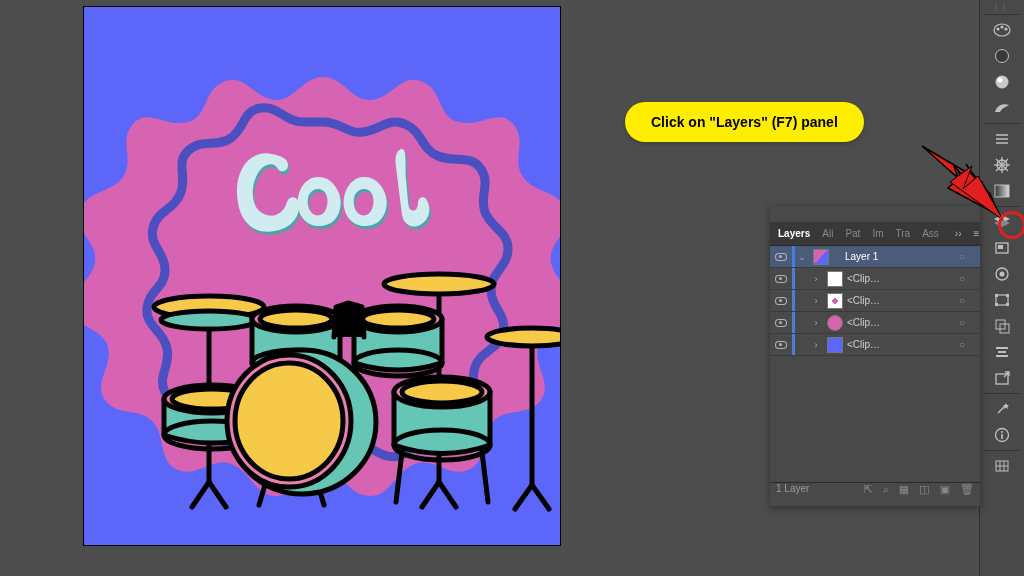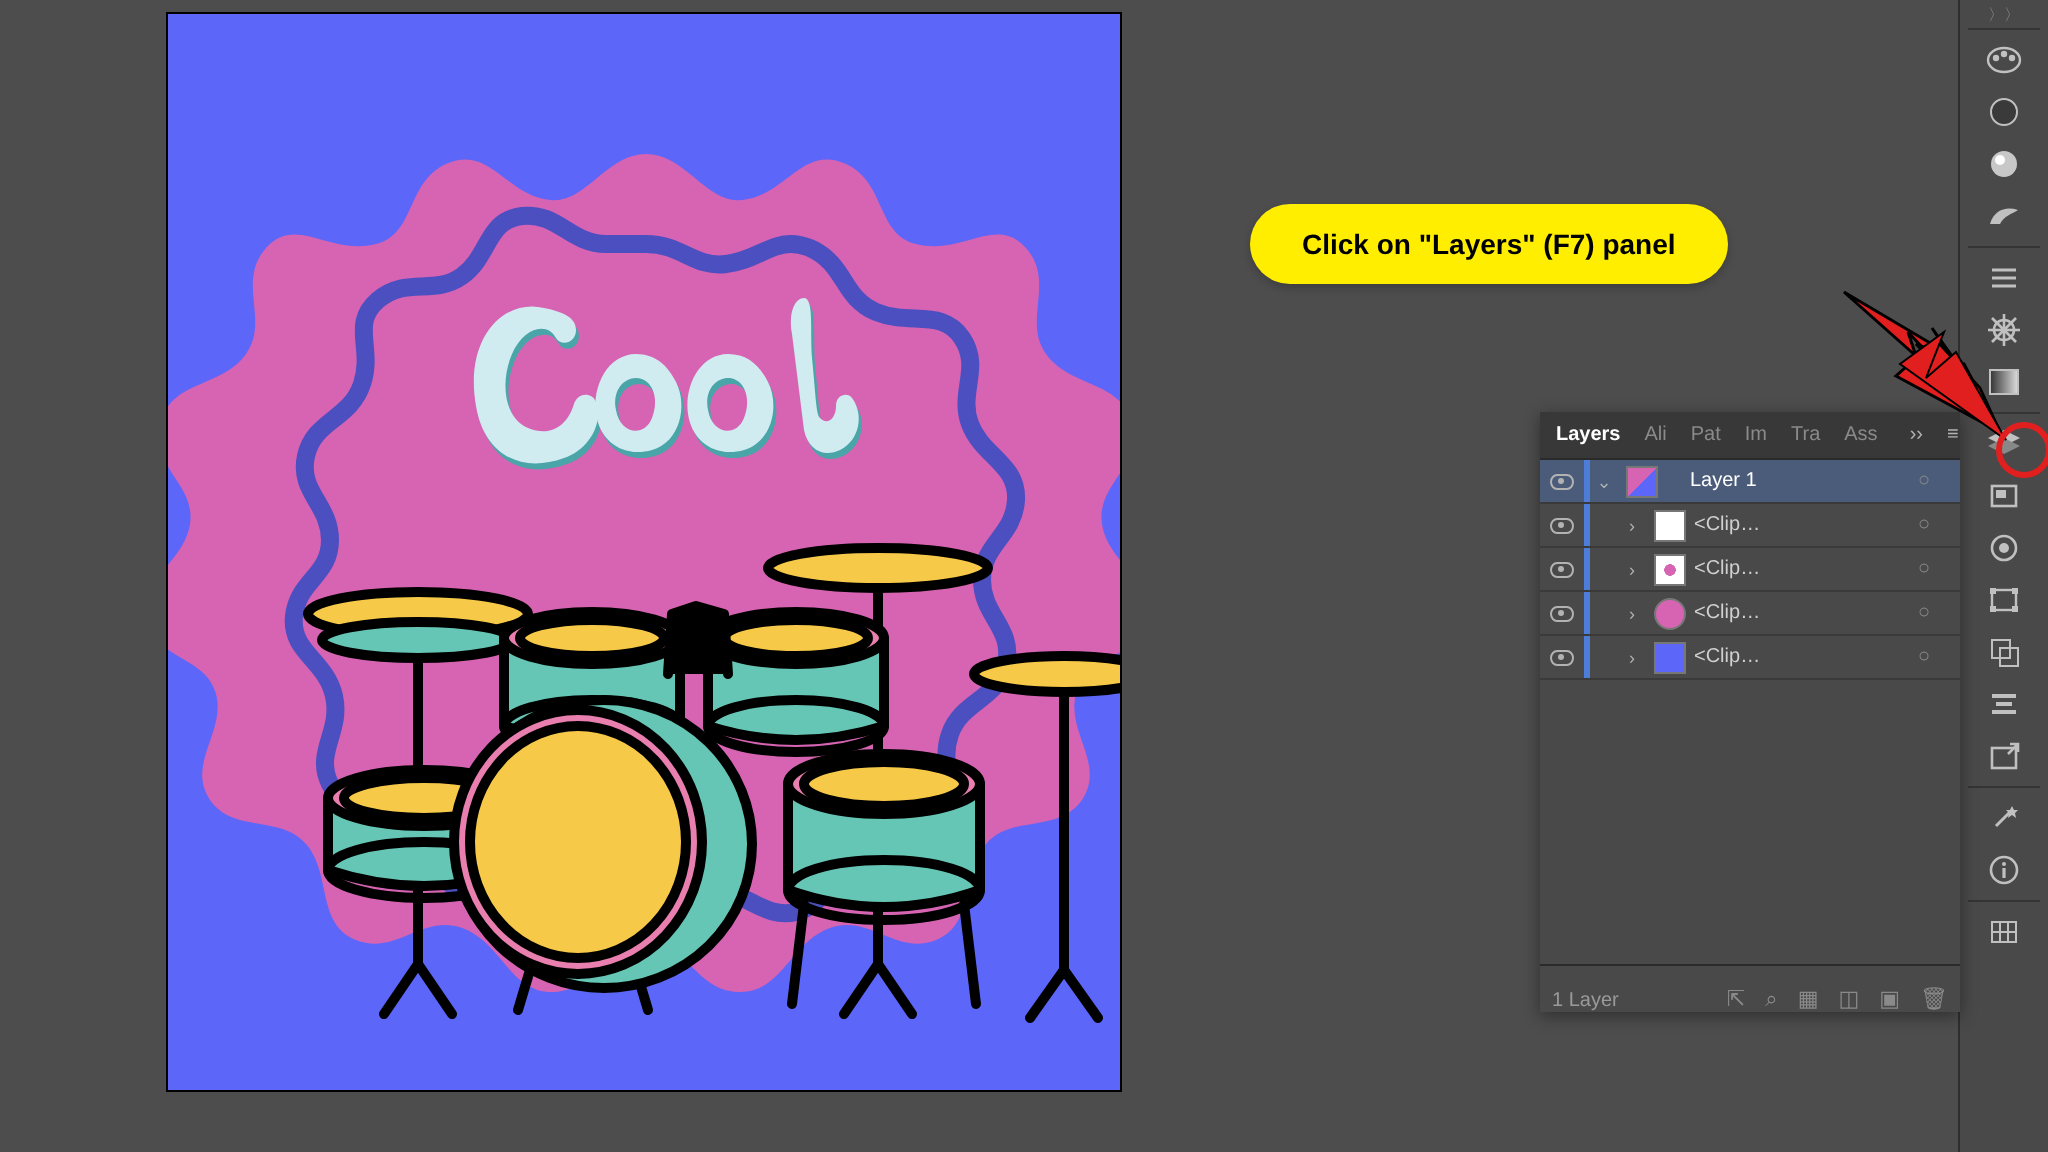--- a/index.html
+++ b/index.html
@@ -6,38 +6,38 @@
     body { width:1024px; height:576px; background:#4d4d4d; font-family:Arial,Helvetica,sans-serif; overflow:hidden; position:relative; color:#b2b2b2; font-size:11px; }
     .canvas-area { position:absolute; top:0; left:0; right:45px; bottom:0; }
     .artboard { position:absolute; left:83px; top:6px; width:478px; height:540px; background:#5c66f9; border:1px solid #000; overflow:hidden; }
     .artboard svg { position:absolute; top:0; left:0; }
     
     .tooltip { position:absolute; left:625px; top:102px; background:#ffee00; border-radius:22px; padding:12px 26px; color:#000; font-weight:bold; font-size:14px; box-shadow:0 2px 4px rgba(0,0,0,.2); z-index:5; }
     
     .red-arrow { position:absolute; left:878px; top:144px; z-index:6; }
     
     .panel { position:absolute; left:770px; top:206px; width:210px; height:300px; background:#494949; box-shadow:0 2px 8px rgba(0,0,0,.4); z-index:4; display:flex; flex-direction:column; }
-    .panel-tabs { display:flex; align-items:center; height:24px; background:#383838; border-bottom:1px solid #2a2a2a; padding-left:4px; gap:4px; font-size:10px; }
+    .panel-tabs { display:flex; align-items:center; height:24px; background:#383838; border-bottom:1px solid #2a2a2a; padding-left:4px; gap:4px; font-size:10px;margin-top:16px; }
     .panel-tabs .tab { color:#8a8a8a; padding:0 4px; cursor:default; }
     .panel-tabs .tab.active { color:#fff; font-weight:bold; }
     .panel-tabs .spacer { flex:1; }
     .panel-tabs .chev, .panel-tabs .menu { color:#b2b2b2; padding:0 4px; }
     .panel-body { flex:1; background:#494949; overflow:hidden; }
     .layer-row { display:flex; align-items:center; height:22px; border-bottom:1px solid #3a3a3a; }
     .layer-row .vis { width:22px; display:flex; align-items:center; justify-content:center; color:#b2b2b2; }
     .layer-row .indent { display:inline-block; }
     .layer-row .disc { width:14px; text-align:center; color:#b2b2b2; font-size:9px; }
     .layer-row .thumb { width:16px; height:16px; margin:0 4px; border:1px solid #777; display:inline-block; }
     .layer-row .lname { flex:1; color:#d0d0d0; font-size:10px; white-space:nowrap; overflow:hidden; text-overflow:ellipsis; }
     .layer-row .target { width:16px; text-align:center; color:#888; font-size:10px; }
     .layer-row .sel { width:10px; }
     .layer-row.parent { background:#4a5c7a; }
     .layer-row.parent .lname { color:#fff;padding-left:12px; }
     .layer-row .stripe { width:3px; height:100%; background:#4d7dd6; }
-    .panel-footer { height:24px; background:#494949; border-top:1px solid #2a2a2a; display:flex; align-items:flex-end; padding:0 6px; gap:10px; color:#9a9a9a; font-size:10px; }
+    .panel-footer { height:24px; background:#494949; border-top:1px solid #2a2a2a; display:flex; align-items:flex-start; padding:0 6px; gap:10px; color:#9a9a9a; font-size:10px; }
     .panel-footer .count { flex:1; }
     .panel-footer .ficon { color:#8a8a8a; font-size:11px; }
     
     .dock { position:absolute; right:0; top:0; width:45px; height:576px; background:#494949; border-left:1px solid #2e2e2e; display:flex; flex-direction:column; align-items:center; padding-top:2px; z-index:3; }
     .dock .dicon { width:45px; height:26px; display:flex; align-items:center; justify-content:center; color:#c0c0c0; position:relative; }
     .dock .sep { width:36px; height:1px; background:#343434; margin:2px 0; }
     .highlight-ring { position:absolute; width:28px; height:28px; border:3px solid #e21f1f; border-radius:50%; left:998px; top:211px; z-index:7; pointer-events:none; }
     .collapse-chev { width:45px; height:10px; display:flex; align-items:center; justify-content:center; color:#8a8a8a; font-size:8px; }
     
     .eye { width:12px; height:8px; border:1px solid #b2b2b2; border-radius:60% 60% 60% 60% / 100% 100% 100% 100%; position:relative; display:inline-block; }

